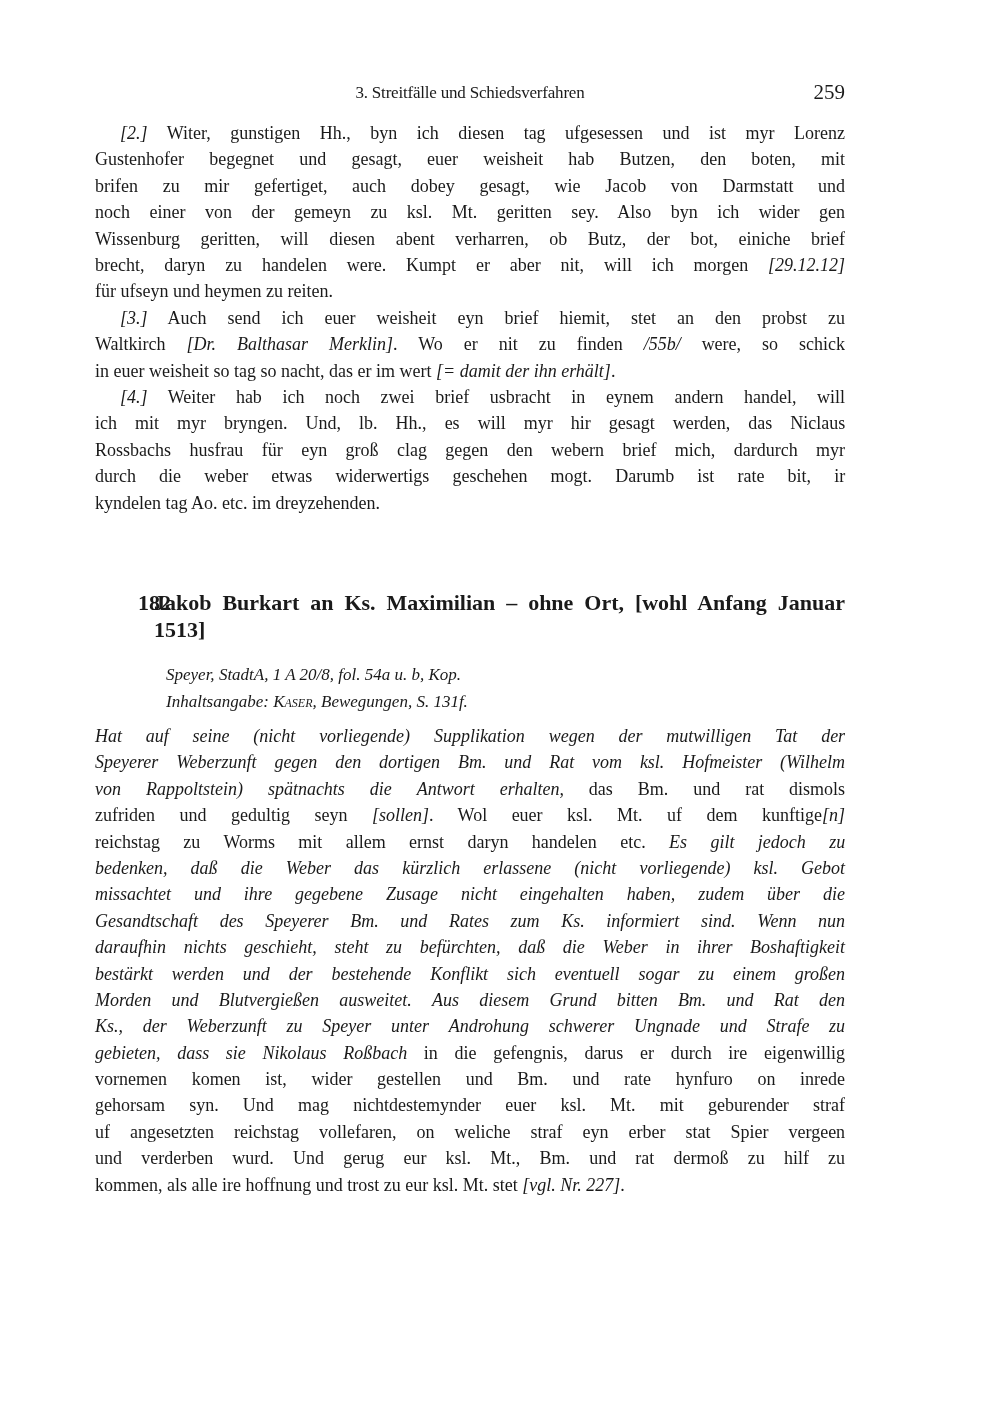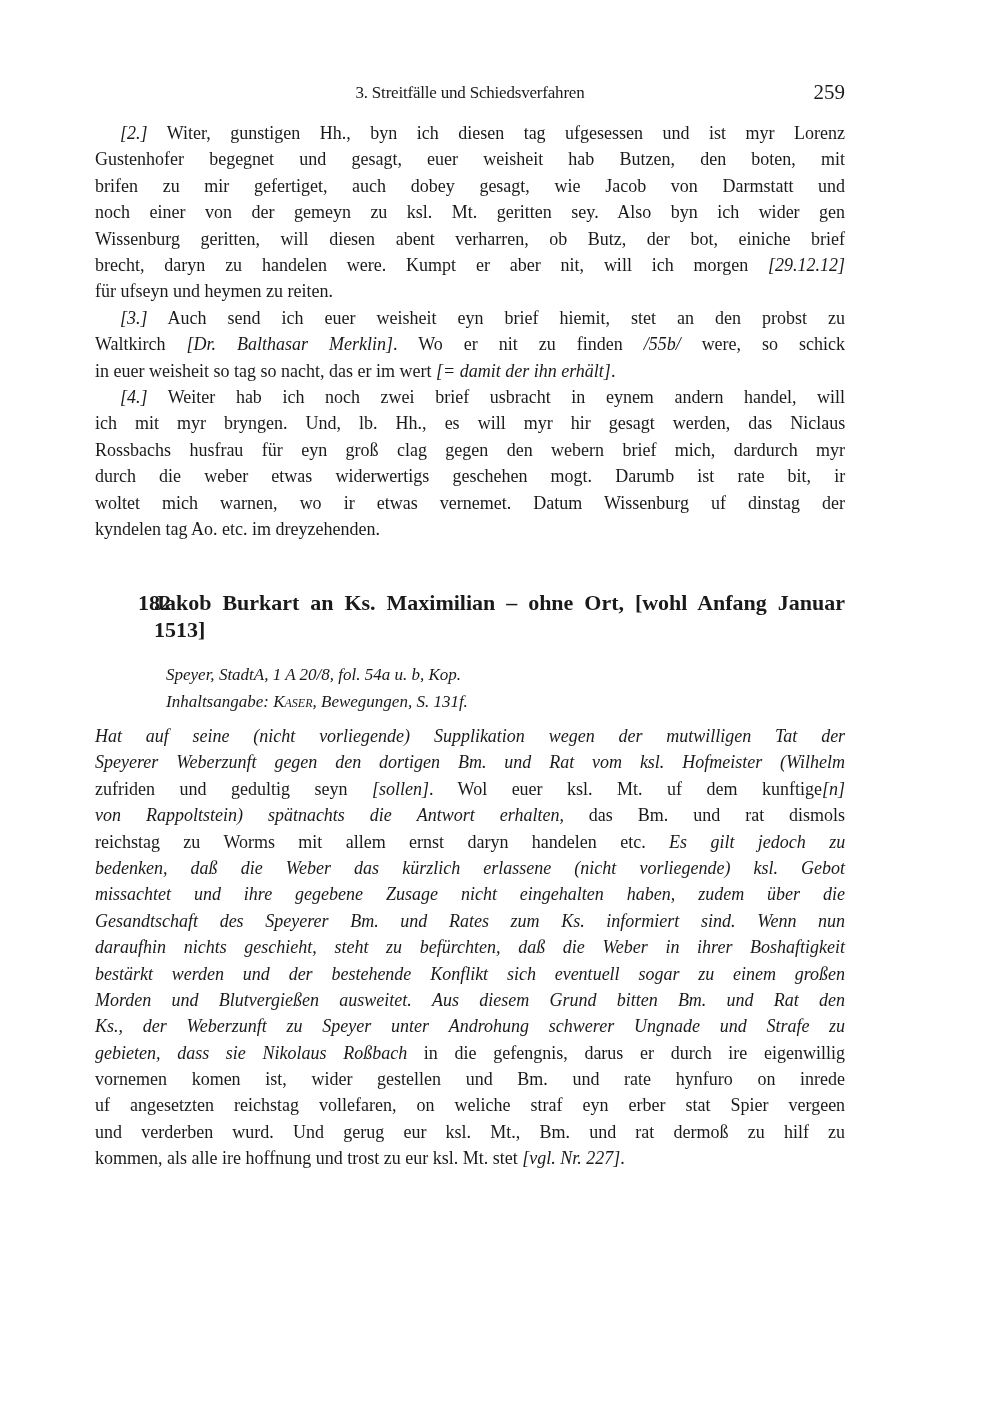--- a/index.html
+++ b/index.html
@@ -56,48 +56,48 @@
 <div class="block" id="p3" style="top:305px;">
     <div class="line indent"><span class="it">[3.]</span> <span>Auch</span> <span>send</span> <span>ich</span> <span>euer</span> <span>weisheit</span> <span>eyn</span> <span>brief</span> <span>hiemit,</span> <span>stet</span> <span>an</span> <span>den</span> <span>probst</span> <span>zu</span></div>
     <div class="line"><span>Waltkirch</span> <span class="it">[Dr.</span> <span class="it">Balthasar</span> <span class="it">Merklin]</span><span>.</span> <span>Wo</span> <span>er</span> <span>nit</span> <span>zu</span> <span>finden</span> <span class="it">/55b/</span> <span>were,</span> <span>so</span> <span>schick</span></div>
     <div class="line last"><span>in</span> <span>euer</span> <span>weisheit</span> <span>so</span> <span>tag</span> <span>so</span> <span>nacht,</span> <span>das</span> <span>er</span> <span>im</span> <span>wert</span> <span class="it">[=</span> <span class="it">damit</span> <span class="it">der</span> <span class="it">ihn</span> <span class="it">erhält]</span><span>.</span></div>
   </div>
 <div class="block" id="p4" style="top:384px;">
     <div class="line indent"><span class="it">[4.]</span> <span>Weiter</span> <span>hab</span> <span>ich</span> <span>noch</span> <span>zwei</span> <span>brief</span> <span>usbracht</span> <span>in</span> <span>eynem</span> <span>andern</span> <span>handel,</span> <span>will</span></div>
     <div class="line"><span>ich</span> <span>mit</span> <span>myr</span> <span>bryngen.</span> <span>Und,</span> <span>lb.</span> <span>Hh.,</span> <span>es</span> <span>will</span> <span>myr</span> <span>hir</span> <span>gesagt</span> <span>werden,</span> <span>das</span> <span>Niclaus</span></div>
     <div class="line"><span>Rossbachs</span> <span>husfrau</span> <span>für</span> <span>eyn</span> <span>groß</span> <span>clag</span> <span>gegen</span> <span>den</span> <span>webern</span> <span>brief</span> <span>mich,</span> <span>dardurch</span> <span>myr</span></div>
     <div class="line"><span>durch</span> <span>die</span> <span>weber</span> <span>etwas</span> <span>widerwertigs</span> <span>geschehen</span> <span>mogt.</span> <span>Darumb</span> <span>ist</span> <span>rate</span> <span>bit,</span> <span>ir</span></div>
-    <div class="line"><span>woltet</span> <span>mich</span> <span>warnen,</span> <span>wo</span> <span>ir</span> <span>etwas</span> <span>vernemet.</span> <span>Datum</span> <span>Wissenburg</span> <span>uf</span> <span>dinstag</span> <span>der</span></div>
     <div class="line last"><span>kyndelen</span> <span>tag</span> <span>Ao.</span> <span>etc.</span> <span>im</span> <span>dreyzehenden.</span></div>
   </div>
 
 <div class="heading" style="top:589px;">
   <div class="num" style="line-height:27px;">182</div>
   <div class="title">
     <div class="hl">Jakob Burkart an Ks. Maximilian – ohne Ort, [wohl Anfang Januar</div>
     <div class="hl last">1513]</div>
   </div>
 </div>
 
 <div class="source" id="src" style="top:661px;">
     <div class="sl"><span class="it">Speyer,</span> <span class="it">StadtA,</span> <span class="it">1</span> <span class="it">A</span> <span class="it">20/8,</span> <span class="it">fol.</span> <span class="it">54a</span> <span class="it">u.</span> <span class="it">b,</span> <span class="it">Kop.</span></div>
     <div class="sl"><span class="it">Inhaltsangabe:</span> <span class="sc">Kaser</span><span class="it">,</span> <span class="it">Bewegungen,</span> <span class="it">S.</span> <span class="it">131f.</span></div>
   </div>
 
 <div class="block" id="body" style="top:723px;">
     <div class="line"><span class="it">Hat</span> <span class="it">auf</span> <span class="it">seine</span> <span class="it">(nicht</span> <span class="it">vorliegende)</span> <span class="it">Supplikation</span> <span class="it">wegen</span> <span class="it">der</span> <span class="it">mutwilligen</span> <span class="it">Tat</span> <span class="it">der</span></div>
     <div class="line"><span class="it">Speyerer</span> <span class="it">Weberzunft</span> <span class="it">gegen</span> <span class="it">den</span> <span class="it">dortigen</span> <span class="it">Bm.</span> <span class="it">und</span> <span class="it">Rat</span> <span class="it">vom</span> <span class="it">ksl.</span> <span class="it">Hofmeister</span> <span class="it">(Wilhelm</span></div>
+    <div class="line"><span class="it">von</span> <span class="it">Rappoltstein)</span> <span class="it">spätnachts</span> <span class="it">die</span> <span class="it">Antwort</span> <span class="it">erhalten,</span> <span>das</span> <span>Bm.</span> <span>und</span> <span>rat</span> <span>dismols</span></div>
     <div class="line"><span>zufriden</span> <span>und</span> <span>gedultig</span> <span>seyn</span> <span class="it">[sollen]</span><span>.</span> <span>Wol</span> <span>euer</span> <span>ksl.</span> <span>Mt.</span> <span>uf</span> <span>dem</span> <span>kunftige</span><span class="it">[n]</span></div>
-    <div class="line"><span class="it">von</span> <span class="it">Rappoltstein)</span> <span class="it">spätnachts</span> <span class="it">die</span> <span class="it">Antwort</span> <span class="it">erhalten,</span> <span>das</span> <span>Bm.</span> <span>und</span> <span>rat</span> <span>dismols</span></div>
     <div class="line"><span>reichstag</span> <span>zu</span> <span>Worms</span> <span>mit</span> <span>allem</span> <span>ernst</span> <span>daryn</span> <span>handelen</span> <span>etc.</span> <span class="it">Es</span> <span class="it">gilt</span> <span class="it">jedoch</span> <span class="it">zu</span></div>
     <div class="line"><span class="it">bedenken,</span> <span class="it">daß</span> <span class="it">die</span> <span class="it">Weber</span> <span class="it">das</span> <span class="it">kürzlich</span> <span class="it">erlassene</span> <span class="it">(nicht</span> <span class="it">vorliegende)</span> <span class="it">ksl.</span> <span class="it">Gebot</span></div>
     <div class="line"><span class="it">missachtet</span> <span class="it">und</span> <span class="it">ihre</span> <span class="it">gegebene</span> <span class="it">Zusage</span> <span class="it">nicht</span> <span class="it">eingehalten</span> <span class="it">haben,</span> <span class="it">zudem</span> <span class="it">über</span> <span class="it">die</span></div>
     <div class="line"><span class="it">Gesandtschaft</span> <span class="it">des</span> <span class="it">Speyerer</span> <span class="it">Bm.</span> <span class="it">und</span> <span class="it">Rates</span> <span class="it">zum</span> <span class="it">Ks.</span> <span class="it">informiert</span> <span class="it">sind.</span> <span class="it">Wenn</span> <span class="it">nun</span></div>
     <div class="line"><span class="it">daraufhin</span> <span class="it">nichts</span> <span class="it">geschieht,</span> <span class="it">steht</span> <span class="it">zu</span> <span class="it">befürchten,</span> <span class="it">daß</span> <span class="it">die</span> <span class="it">Weber</span> <span class="it">in</span> <span class="it">ihrer</span> <span class="it">Boshaftigkeit</span></div>
     <div class="line"><span class="it">bestärkt</span> <span class="it">werden</span> <span class="it">und</span> <span class="it">der</span> <span class="it">bestehende</span> <span class="it">Konflikt</span> <span class="it">sich</span> <span class="it">eventuell</span> <span class="it">sogar</span> <span class="it">zu</span> <span class="it">einem</span> <span class="it">großen</span></div>
     <div class="line"><span class="it">Morden</span> <span class="it">und</span> <span class="it">Blutvergießen</span> <span class="it">ausweitet.</span> <span class="it">Aus</span> <span class="it">diesem</span> <span class="it">Grund</span> <span class="it">bitten</span> <span class="it">Bm.</span> <span class="it">und</span> <span class="it">Rat</span> <span class="it">den</span></div>
     <div class="line"><span class="it">Ks.,</span> <span class="it">der</span> <span class="it">Weberzunft</span> <span class="it">zu</span> <span class="it">Speyer</span> <span class="it">unter</span> <span class="it">Androhung</span> <span class="it">schwerer</span> <span class="it">Ungnade</span> <span class="it">und</span> <span class="it">Strafe</span> <span class="it">zu</span></div>
     <div class="line"><span class="it">gebieten,</span> <span class="it">dass</span> <span class="it">sie</span> <span class="it">Nikolaus</span> <span class="it">Roßbach</span> <span>in</span> <span>die</span> <span>gefengnis,</span> <span>darus</span> <span>er</span> <span>durch</span> <span>ire</span> <span>eigenwillig</span></div>
     <div class="line"><span>vornemen</span> <span>komen</span> <span>ist,</span> <span>wider</span> <span>gestellen</span> <span>und</span> <span>Bm.</span> <span>und</span> <span>rate</span> <span>hynfuro</span> <span>on</span> <span>inrede</span></div>
+    <div class="line"><span>gehorsam</span> <span>syn.</span> <span>Und</span> <span>mag</span> <span>nichtdestemynder</span> <span>euer</span> <span>ksl.</span> <span>Mt.</span> <span>mit</span> <span>geburender</span> <span>straf</span></div>
     <div class="line"><span>uf</span> <span>angesetzten</span> <span>reichstag</span> <span>vollefaren,</span> <span>on</span> <span>weliche</span> <span>straf</span> <span>eyn</span> <span>erber</span> <span>stat</span> <span>Spier</span> <span>vergeen</span></div>
     <div class="line"><span>und</span> <span>verderben</span> <span>wurd.</span> <span>Und</span> <span>gerug</span> <span>eur</span> <span>ksl.</span> <span>Mt.,</span> <span>Bm.</span> <span>und</span> <span>rat</span> <span>dermoß</span> <span>zu</span> <span>hilf</span> <span>zu</span></div>
     <div class="line last"><span>kommen,</span> <span>als</span> <span>alle</span> <span>ire</span> <span>hoffnung</span> <span>und</span> <span>trost</span> <span>zu</span> <span>eur</span> <span>ksl.</span> <span>Mt.</span> <span>stet</span> <span class="it">[vgl.</span> <span class="it">Nr.</span> <span class="it">227]</span><span>.</span></div>
   </div>
 
 </body></html>

